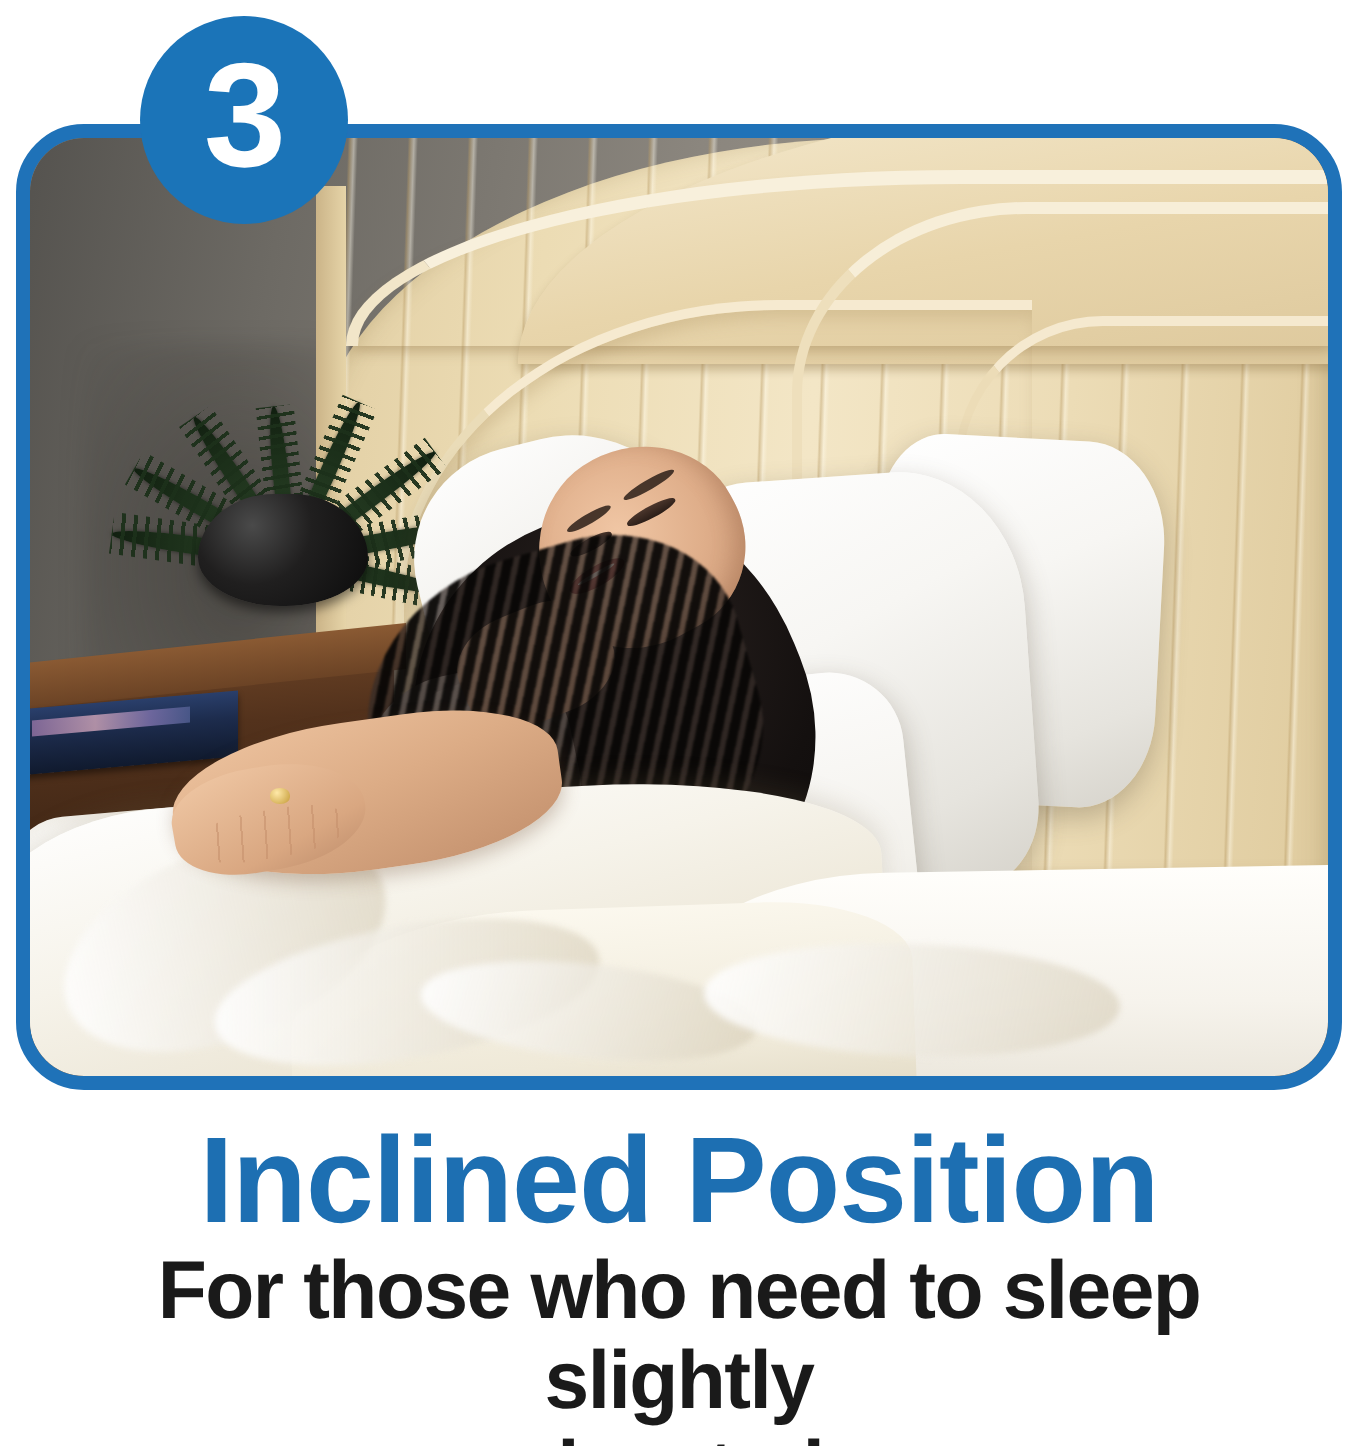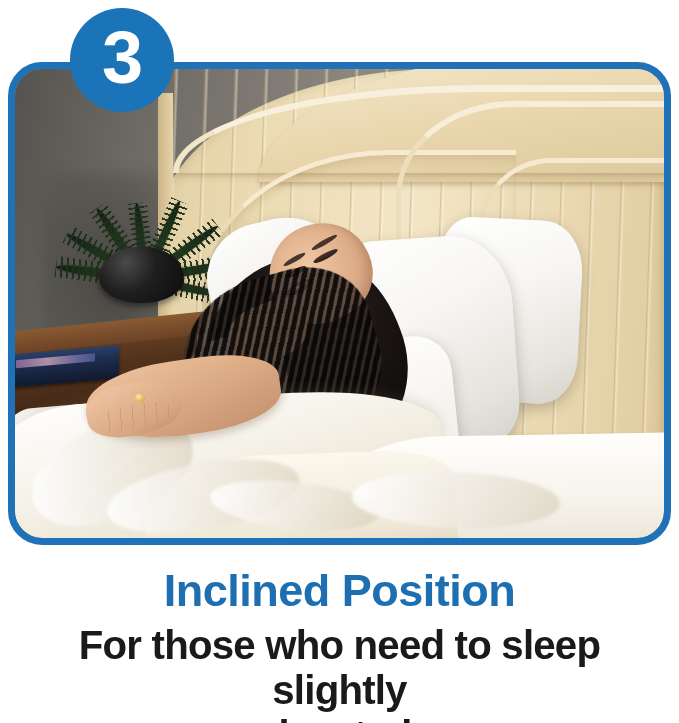--- a/index.html
+++ b/index.html
@@ -438,21 +438,21 @@
     position: absolute;
     left: 0;
     top: 566px;
     width: 679px;
     text-align: center;
   }
   #title {
     color: #1d6fb2;
     font-family: "Liberation Sans", sans-serif;
     font-weight: bold;
-    font-size: 45px;
+    font-size: 61px;
     line-height: 49px;
     letter-spacing: -0.5px;
   }
   #subtitle {
     color: #1a1a1a;
     font-family: "Liberation Sans", sans-serif;
     font-weight: bold;
     font-size: 41px;
     line-height: 45px;
     letter-spacing: -0.8px;

